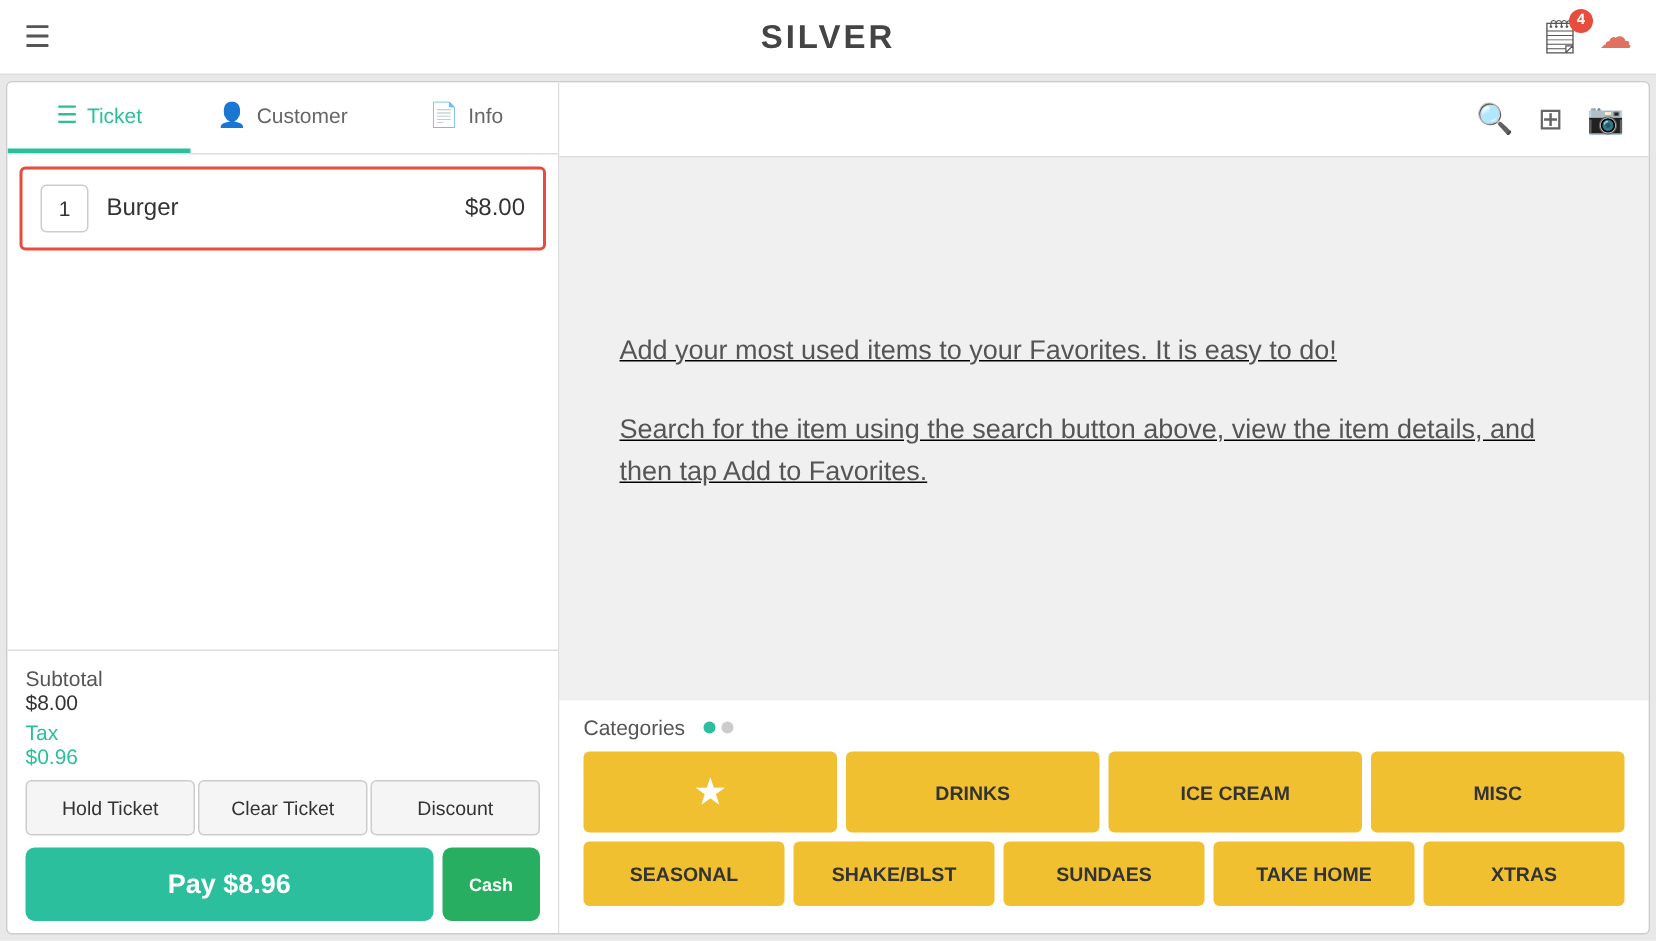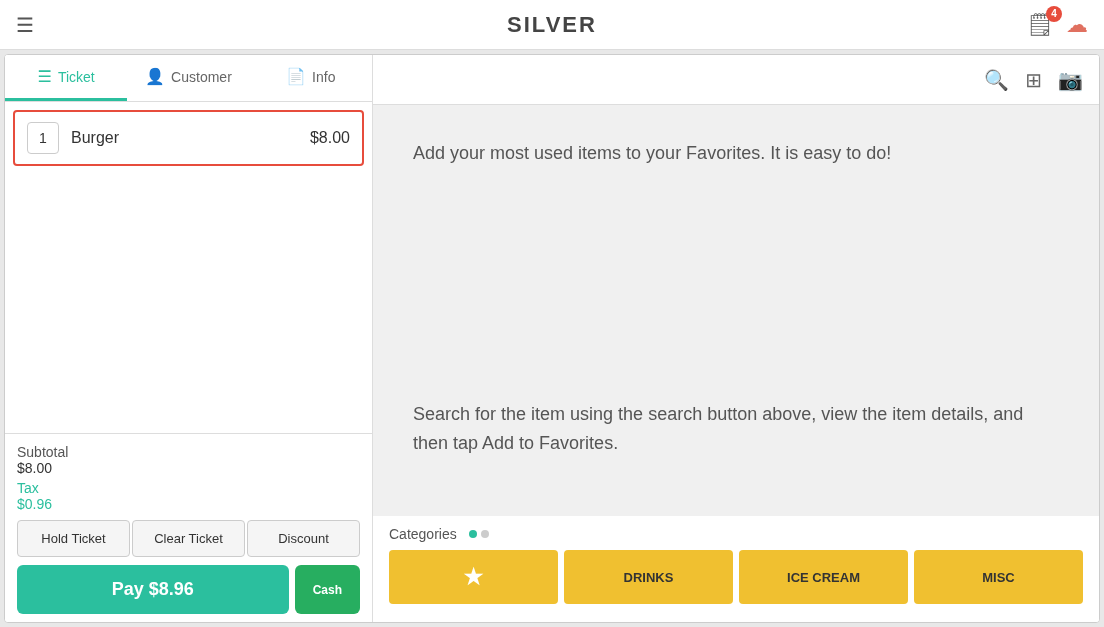--- a/index.html
+++ b/index.html
@@ -244,24 +244,25 @@
     }
     .right-icon {
       font-size: 20px;
       color: #666;
       cursor: pointer;
     }
 
     
     .favorites-area {
       flex: 1;
-      padding: 34px 40px;
+      padding: 46px 40px;
       display: flex;
       flex-direction: column;
-      justify-content: space-between;
+      justify-content: center;
+      text-decoration: underline;
     }
     .favorites-text {
       font-size: 18px;
       color: #555;
       line-height: 1.6;
       margin-bottom: 24px;
     }
 
     
     .categories-section {
@@ -414,16 +415,23 @@
 
       <div class="category-grid">
         <button class="category-btn star">
           <span class="star-symbol">★</span>
         </button>
         <button class="category-btn">DRINKS</button>
         <button class="category-btn">ICE CREAM</button>
         <button class="category-btn">MISC</button>
       </div>
 
+      <div class="category-grid">
+        <button class="category-btn">SEASONAL</button>
+        <button class="category-btn">SHAKE/BLST</button>
+        <button class="category-btn">SUNDAES</button>
+        <button class="category-btn">TAKE HOME</button>
+        <button class="category-btn">XTRAS</button>
+      </div>
     </div>
 
   </div>
 </div>
 
 </body></html>

